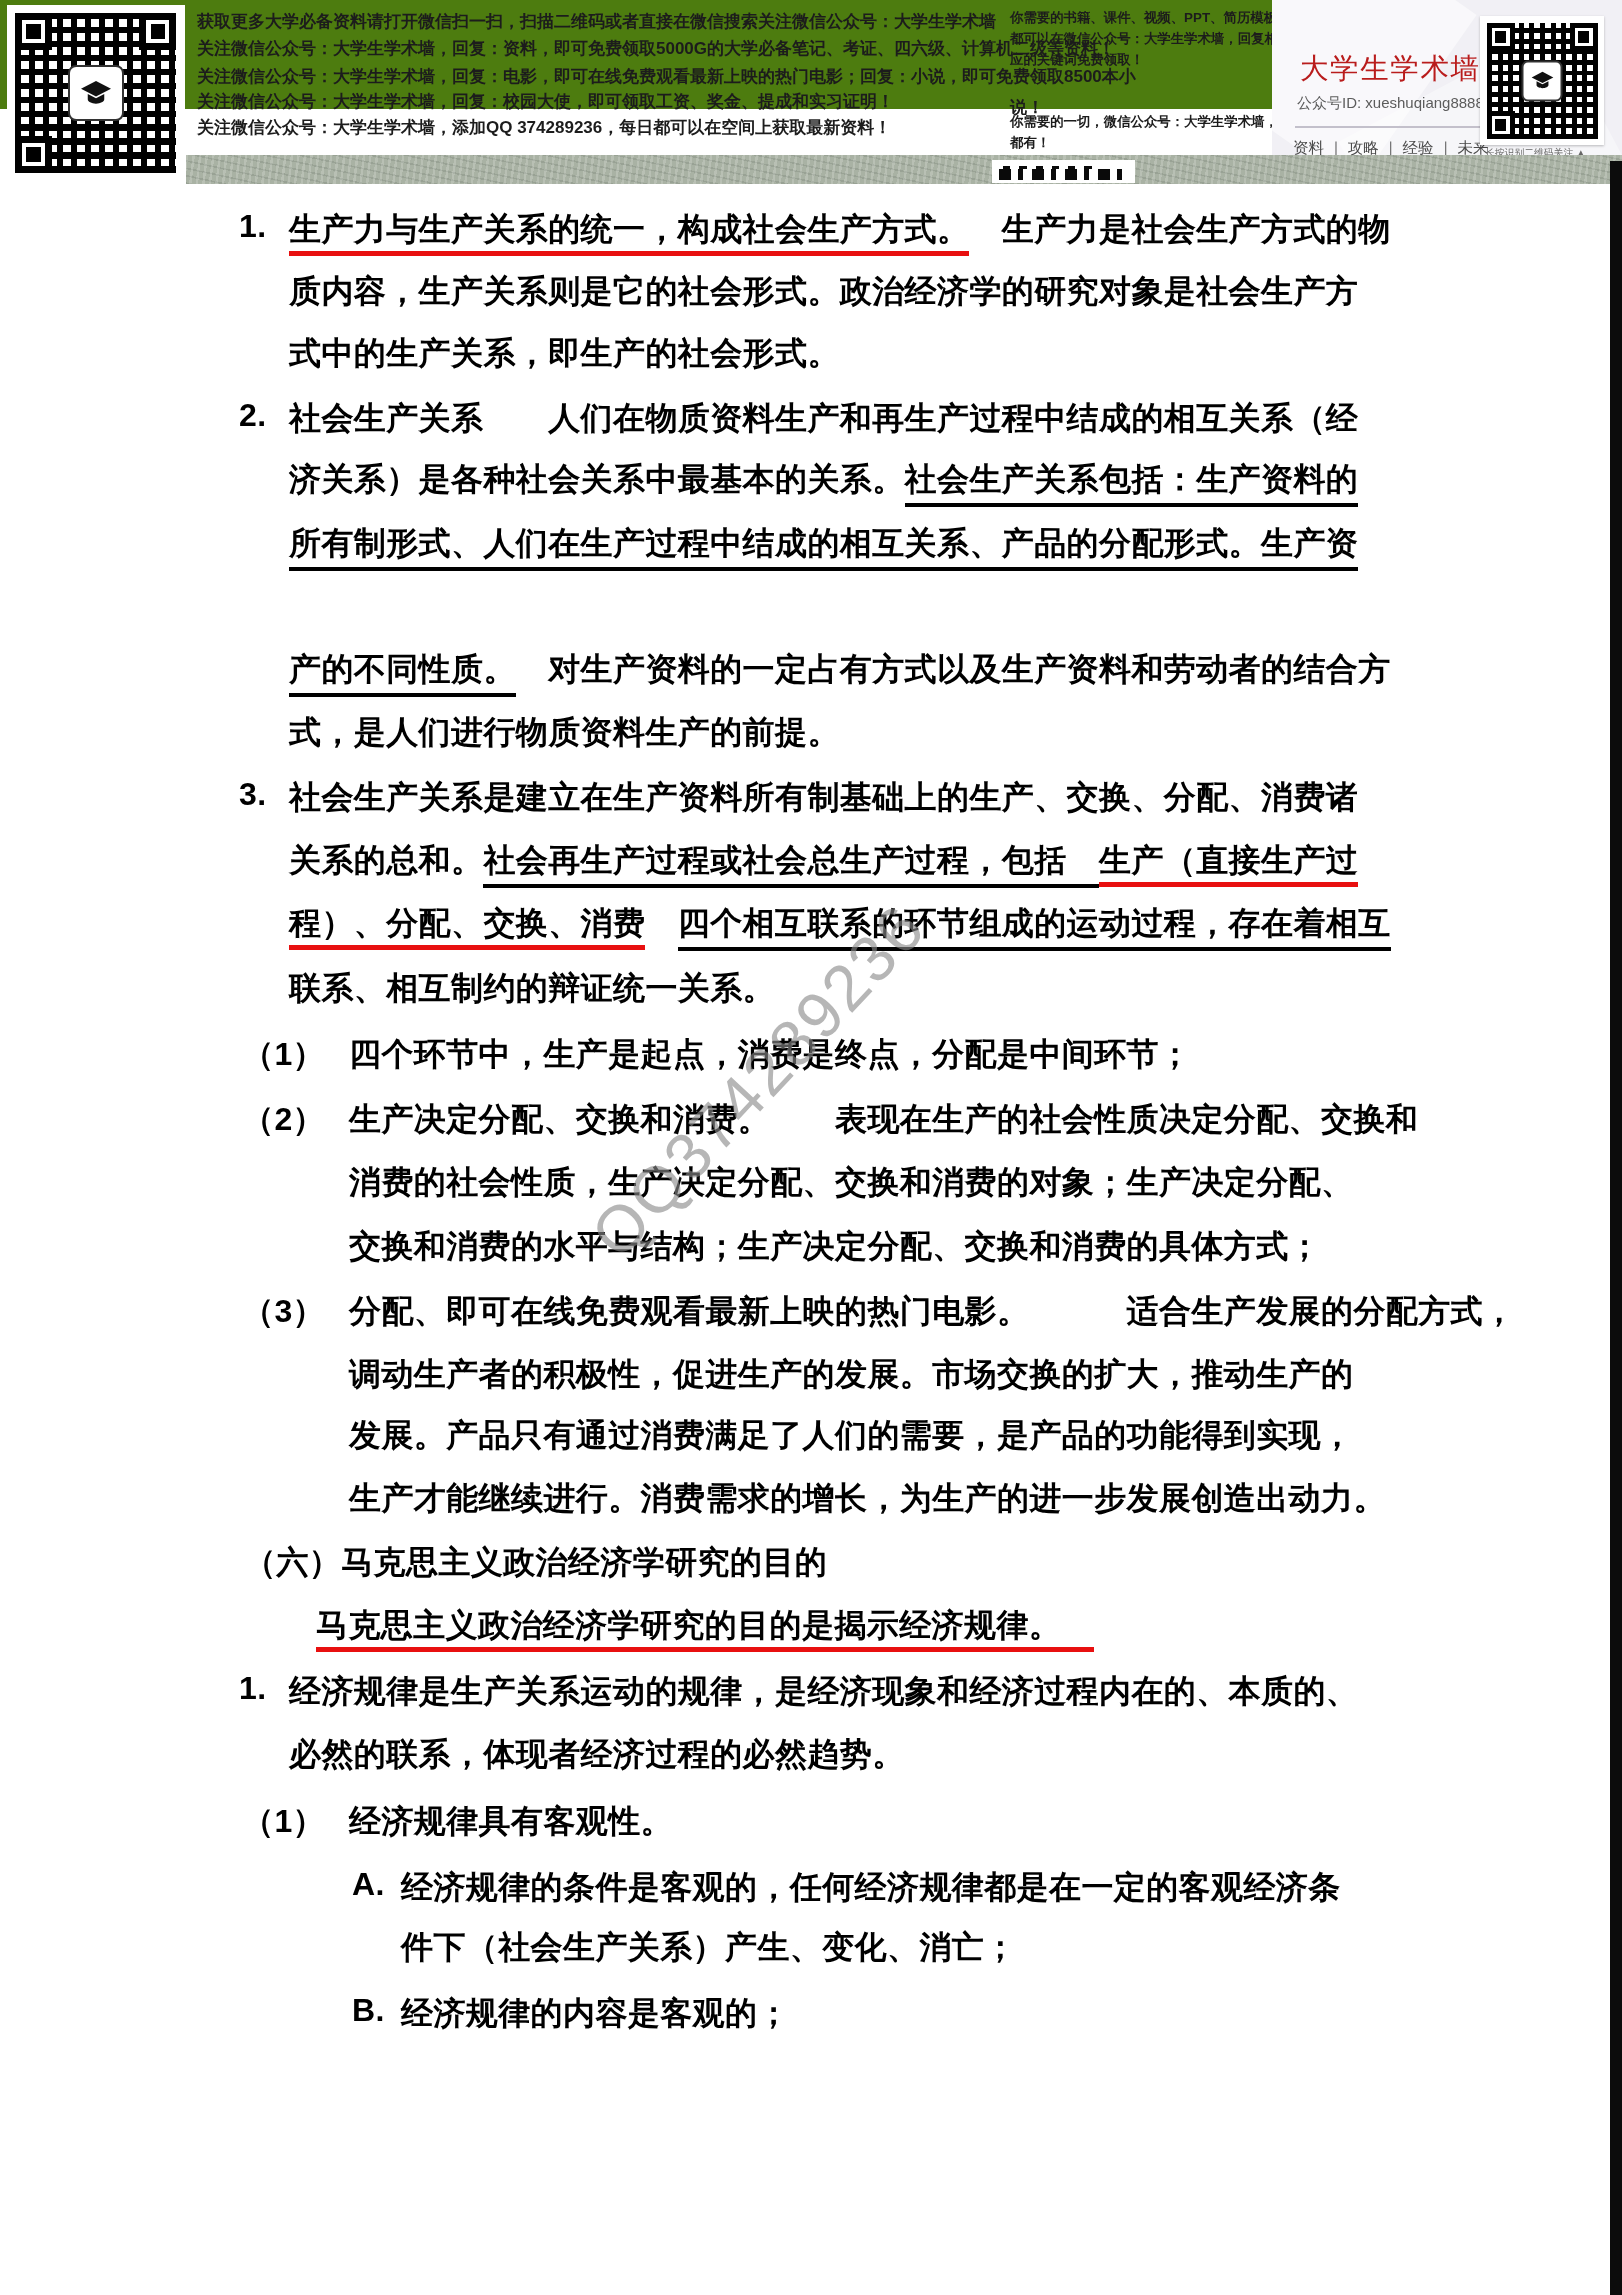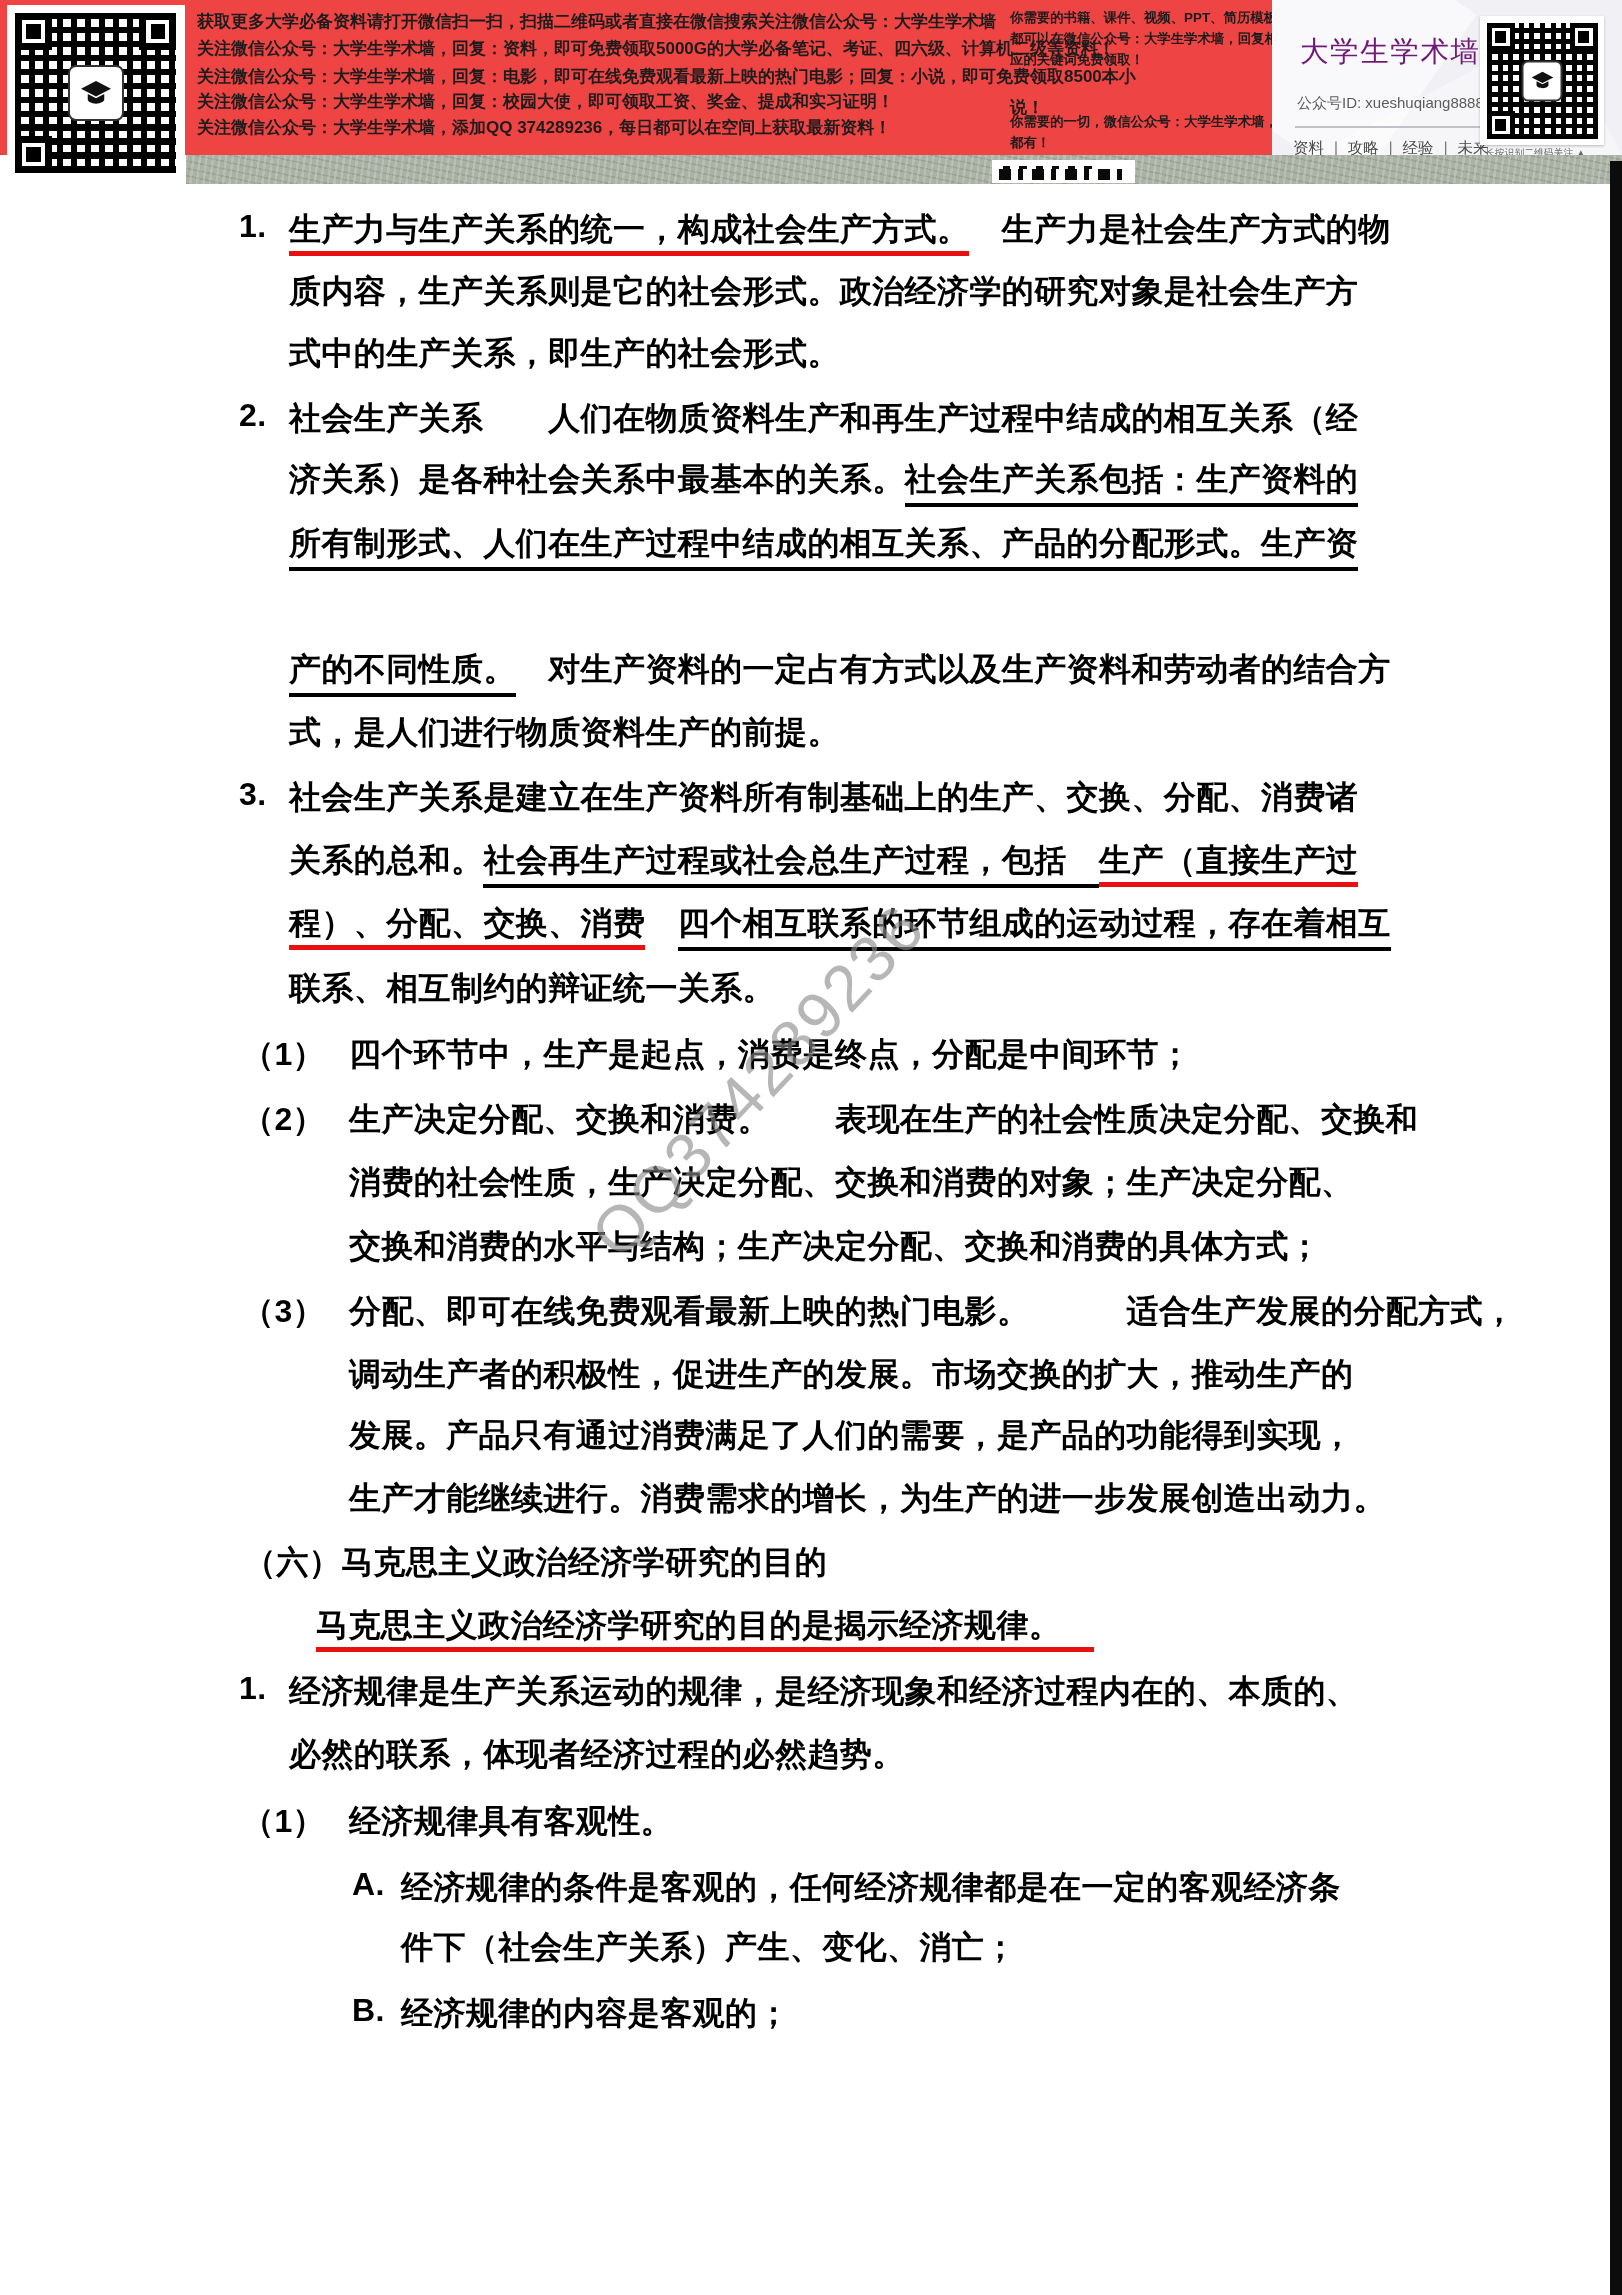--- a/index.html
+++ b/index.html
@@ -1,21 +1,21 @@
 <!DOCTYPE html>
 <html style="font-size:13px"><head>
 <meta charset="utf-8">
 <style>
   html,body{margin:0;padding:0;background:#ffffff;}
   #screen{position:relative;width:1622px;height:2295px;background:#ffffff;overflow:hidden;
           font-family:"Liberation Sans",sans-serif;}
   .abs{position:absolute;}
 
   
-  #banner{left:0;top:0;width:1272px;height:155px;background:#ef4444;}
+  #banner{left:0;top:0;width:1272px;height:109px;background:#4d7c0f;}
   .banner-line{position:absolute;left:197px;font-size:17px;font-weight:700;color:#1c1c1c;
                white-space:pre;letter-spacing:0px;}
   .banner-wrap{position:absolute;font-size:17px;font-weight:700;color:#1c1c1c;}
   #right-col-top,#right-col-bottom{position:absolute;left:1010px;width:269px;font-size:13.4px;
                font-weight:700;color:#1c1c1c;line-height:21px;white-space:pre-line;}
 
   
   #left-qr{left:6.5px;top:4.9px;width:178px;height:176px;background:#ffffff;}
   .qr-pattern{position:absolute;inset:8.1px;
      background-image:
@@ -27,21 +27,21 @@
             width:52px;height:52px;background:#fff;border:2.4px solid #333;border-radius:8.1px;
             display:flex;align-items:center;justify-content:center;}
   .qr-badge svg{width:36px;height:36px;fill:#111;}
 
   
   #card{left:1272px;top:0;width:350px;height:163px;background:#f1f0f5;overflow:hidden;}
   .facet1{position:absolute;left:-49px;top:-65px;width:212px;height:212px;background:rgba(255,255,255,.55);
           transform:rotate(35deg);}
   .facet2{position:absolute;left:98px;top:73px;width:244px;height:195px;background:rgba(255,255,255,.4);
           transform:rotate(-28deg);}
-  #card-title{left:28px;top:33px;font-size:28.5px;color:#701a75;letter-spacing:1.6px;font-weight:400;}
+  #card-title{left:28px;top:50px;font-size:28.5px;color:#b91c1c;letter-spacing:1.6px;font-weight:400;}
   #card-id{left:25px;top:94px;font-size:15px;color:#5c5c5c;}
   #card-divider{left:23px;top:126px;width:186px;height:1.6px;background:#c3c0cb;}
   #card-tags{left:21px;top:138px;font-size:15.5px;color:#4a4a4a;}
   #card-qr{left:208px;top:16.3px;width:124px;height:129px;background:#fff;box-shadow:0 0.8px 2.4px rgba(0,0,0,.25);}
   #card-qr .qr-pattern{inset:6.5px;background-image:
        repeating-linear-gradient(0deg,#000 0 4.9px,transparent 4.9px 10.6px),
        repeating-linear-gradient(90deg,#000 0 4.9px,transparent 4.9px 10.6px);}
   #card-qr .finder{width:28px;height:28px;border-width:5.7px;}
   #card-qr .finder::after{inset:3.3px;}
   #card-qr .qr-badge{width:37px;height:37px;border-radius:6.5px;}

